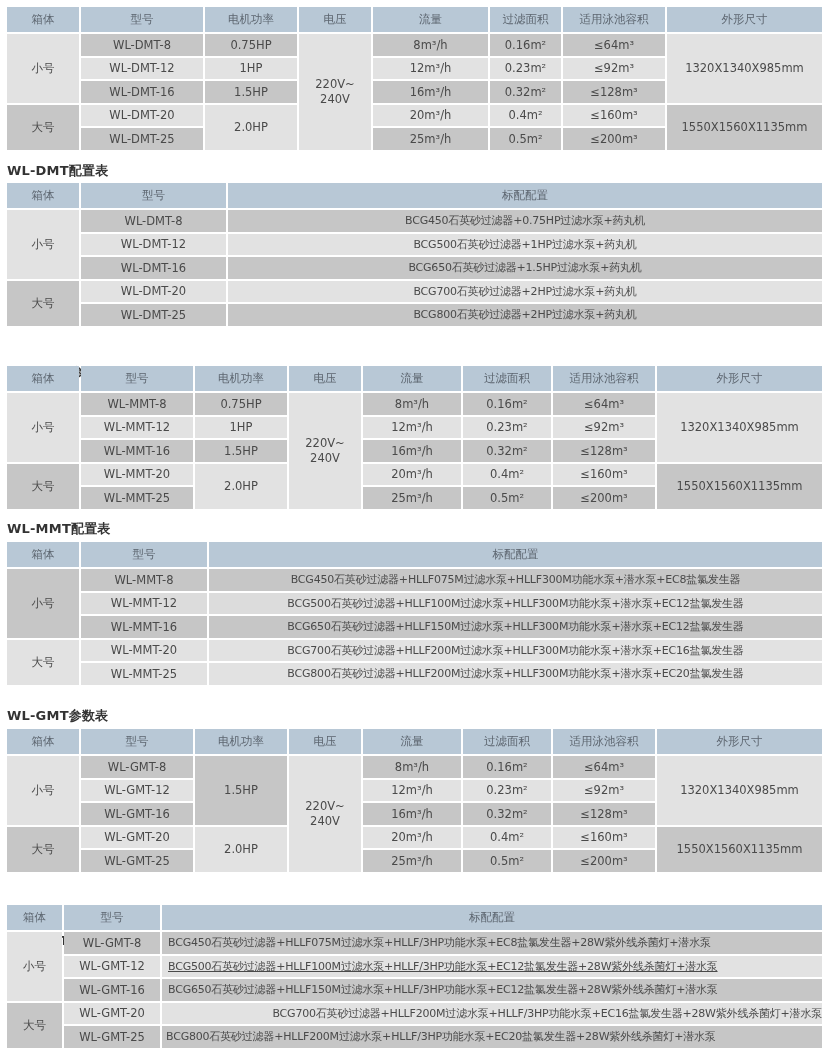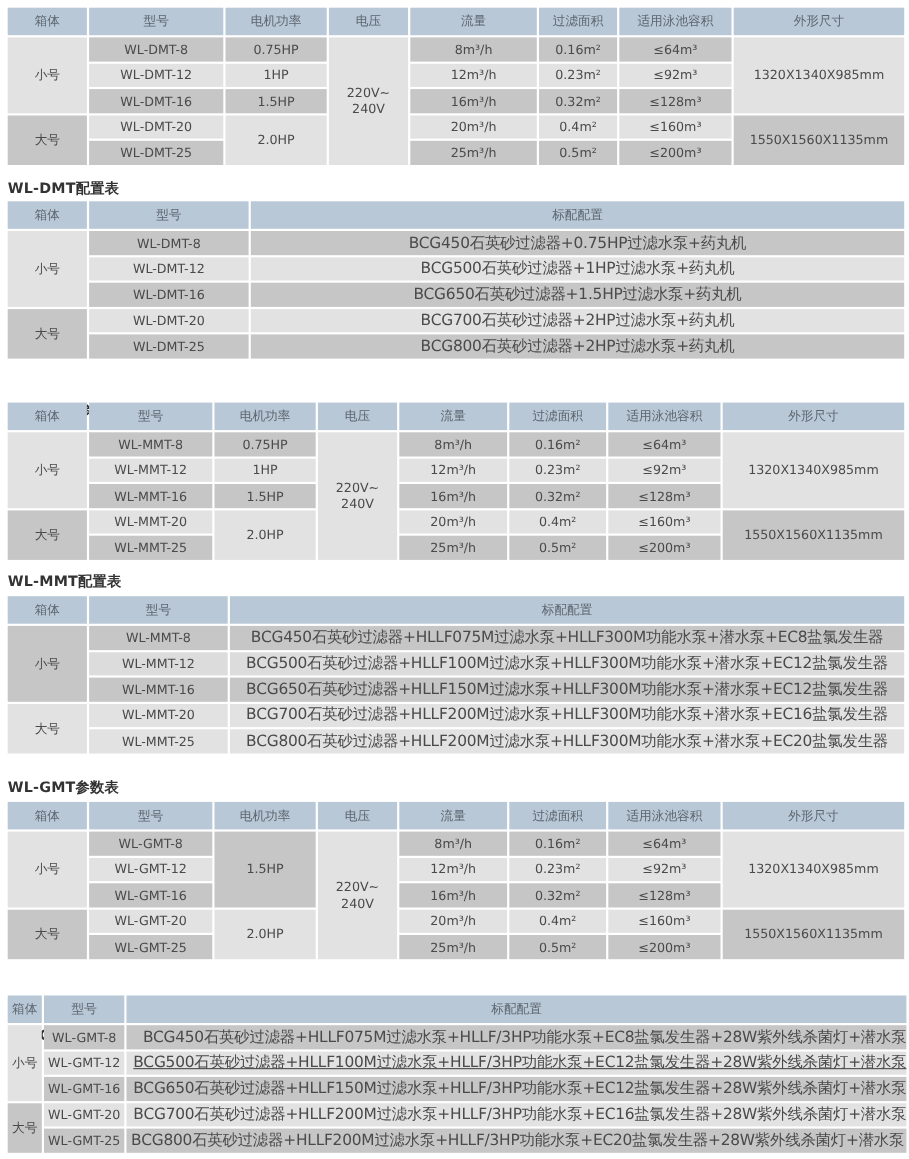--- a/index.html
+++ b/index.html
@@ -5,21 +5,21 @@
   html, body { margin:0; padding:0; background:#ffffff; }
   body { width:826px; height:1054px; position:relative; overflow:hidden;
          font-family: "DejaVu Sans", "Liberation Sans", sans-serif; color:#4a4a4a; }
   .sec-title { position:absolute; left:7px; font-size:13px; font-weight:bold; color:#333; letter-spacing:0.2px; }
   table { position:absolute; left:7px; border-collapse:separate; border-spacing:2px 2px; table-layout:fixed; font-size:11.5px; margin-left:-2px; }
   th { background:#b8c8d6; color:#5d6670; font-weight:normal; height:25px; text-align:center; padding:0; }
   td { text-align:center; padding:0; height:21.5px; white-space:nowrap; }
   .lt { background:#e2e2e2; }
   .dk { background:#c6c6c6; }
   .mid { background:#dcdcdc; }
-  .cfg td.desc { font-size:14px; letter-spacing:-0.2px; }
+  .cfg td.desc { font-size:11px; letter-spacing:-0.2px; }
 </style>
 </head>
 <body>
 
 <table style="top:5px;">
   <colgroup>
       <col style="width:72px">
       <col style="width:122px">
       <col style="width:92px">
       <col style="width:72px">
@@ -294,21 +294,21 @@
     </colgroup>
   <tbody>
       <tr>
     <th>箱体</th>
     <th>型号</th>
     <th>标配配置</th>
   </tr>
   <tr>
     <td rowspan="3" class="lt">小号</td>
     <td class="dk">WL-GMT-8</td>
-    <td class="dk desc" style="text-align:right;padding-left:6px;">BCG450石英砂过滤器+HLLF075M过滤水泵+HLLF/3HP功能水泵+EC8盐氯发生器+28W紫外线杀菌灯+潜水泵</td>
+    <td class="dk desc" style="text-align:left;padding-left:6px;">BCG450石英砂过滤器+HLLF075M过滤水泵+HLLF/3HP功能水泵+EC8盐氯发生器+28W紫外线杀菌灯+潜水泵</td>
   </tr>
   <tr>
     <td class="lt">WL-GMT-12</td>
     <td class="lt desc" style="text-align:left;padding-left:6px;text-decoration:underline;">BCG500石英砂过滤器+HLLF100M过滤水泵+HLLF/3HP功能水泵+EC12盐氯发生器+28W紫外线杀菌灯+潜水泵</td>
   </tr>
   <tr>
     <td class="dk">WL-GMT-16</td>
     <td class="dk desc" style="text-align:left;padding-left:6px;">BCG650石英砂过滤器+HLLF150M过滤水泵+HLLF/3HP功能水泵+EC12盐氯发生器+28W紫外线杀菌灯+潜水泵</td>
   </tr>
   <tr>

